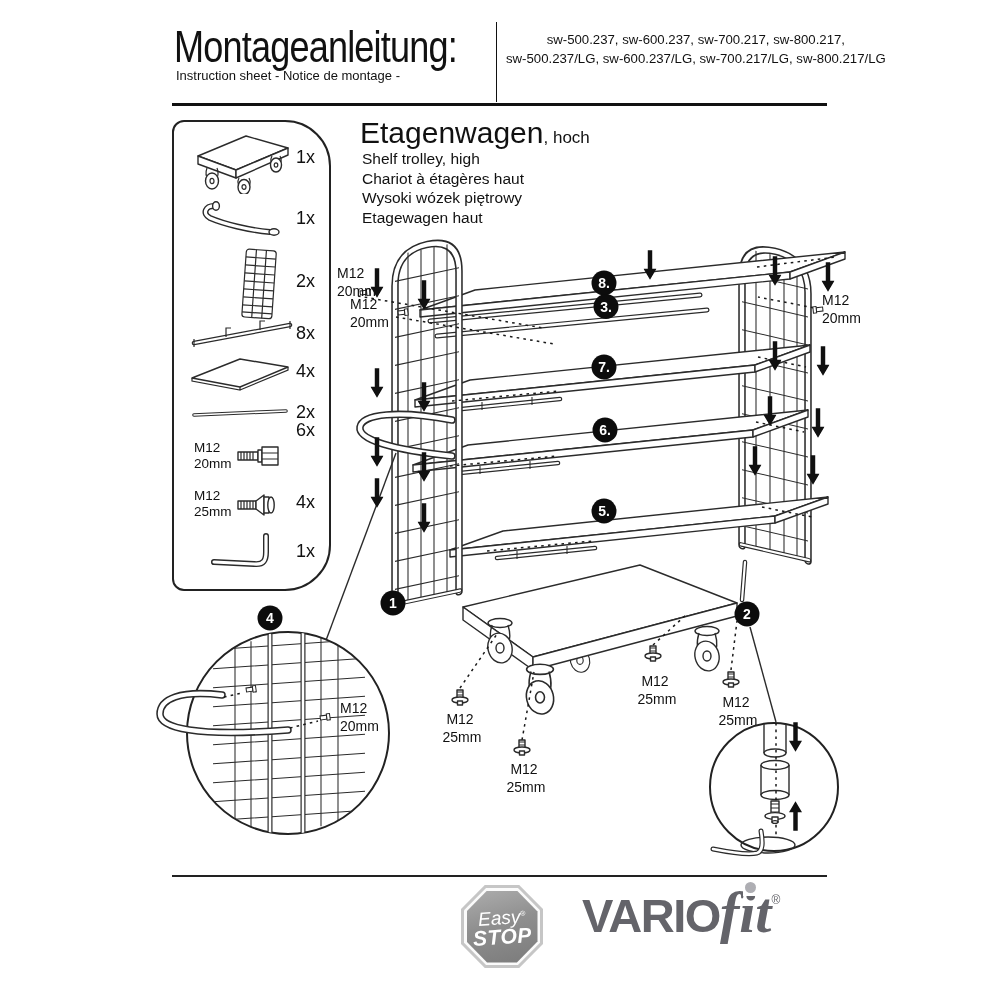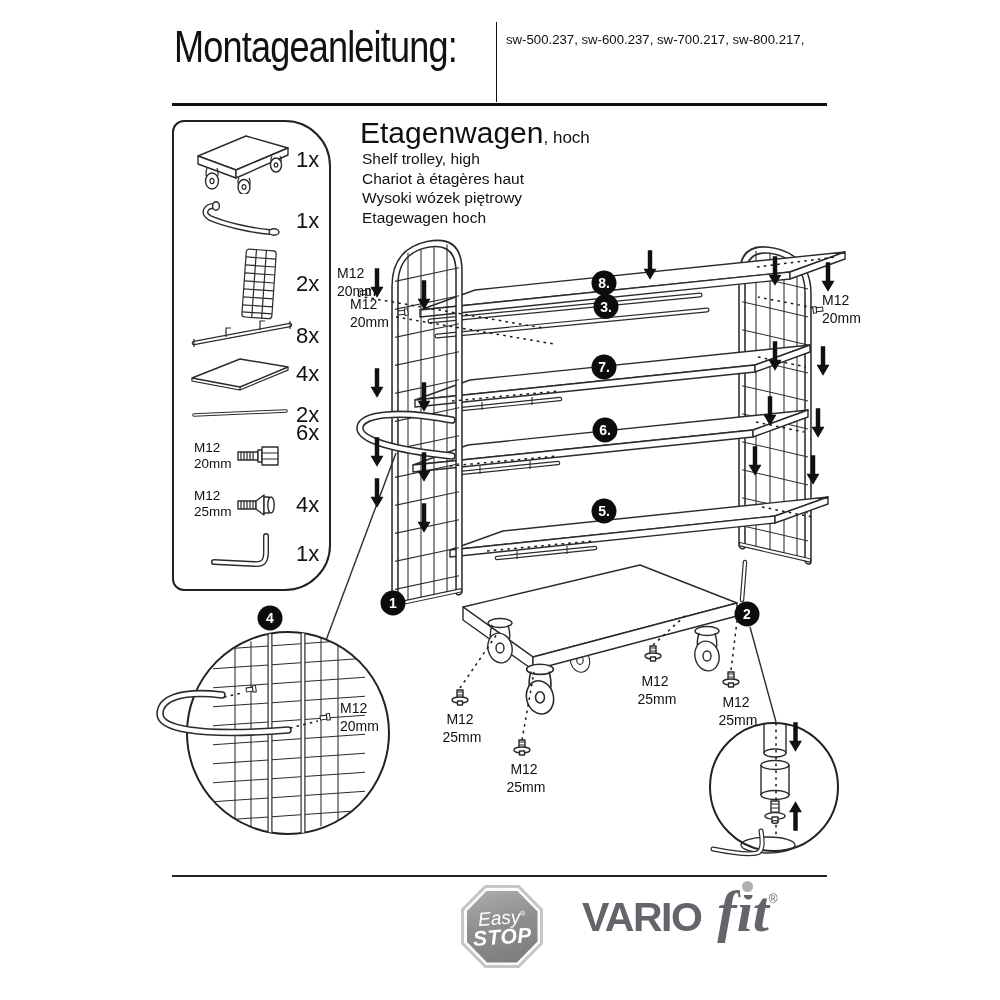--- a/index.html
+++ b/index.html
@@ -10,21 +10,21 @@
   #h-sub{left:176px;top:68px;font-size:13px;line-height:16.5px;}
   #h-vline{left:496px;top:22px;width:0;height:80px;border-left:1.6px solid #111;}
   #h-codes{left:506px;top:30px;font-size:13.2px;line-height:19px;white-space:nowrap;text-align:center;}
   #h-rule{left:172px;top:103px;width:655px;height:2.6px;background:#111;}
   
   #t-de{left:360px;top:116px;font-size:30px;font-weight:400;white-space:nowrap;}
   #t-de .suffix{font-size:17px;}
   #t-sub{left:362px;top:149px;font-size:15.5px;line-height:19.5px;}
   
   #sidebar{left:172px;top:120px;width:159px;height:471px;border:2.4px solid #222;border-radius:12px 46px 46px 12px;box-sizing:border-box;}
-  .qty{position:absolute;font-size:22px;}
+  .qty{position:absolute;font-size:18px;}
   .plabel{position:absolute;font-size:13.5px;line-height:16px;}
   .pic{position:absolute;}
   
   .b{fill:#fff;stroke:#2b2b2b;stroke-width:1.4;stroke-linejoin:round;}
   .l{fill:none;stroke:#2b2b2b;stroke-width:1.2;}
   .ln{fill:none;stroke:#2b2b2b;stroke-width:1.4;}
   .thin{stroke-width:1.05;}
   .sd{stroke:#2b2b2b;fill:none;stroke-linecap:round;stroke-linejoin:round;}
   .sw{stroke:#fff;fill:none;stroke-linecap:round;stroke-linejoin:round;}
   .w75{stroke-width:7.5}.w44{stroke-width:4.4}
@@ -43,22 +43,22 @@
   #f-rule{left:172px;top:875px;width:655px;height:2.4px;background:#222;}
   .oct{clip-path:polygon(29% 0,71% 0,100% 29%,100% 71%,71% 100%,29% 100%,0 71%,0 29%);}
   #oct-outer{left:461px;top:885px;width:82px;height:83px;background:#c6c6c6;}
   #oct-mid{left:464px;top:888px;width:76px;height:77px;background:#fbfbfb;}
   #oct-in{left:466.5px;top:890.5px;width:71px;height:72px;background:linear-gradient(165deg,#adadad 0%,#8f8f8f 45%,#7b7b7b 100%);
           display:flex;flex-direction:column;align-items:center;justify-content:center;}
   #oct-in .e1{color:#fff;font-size:19px;font-style:italic;transform:rotate(-4deg);line-height:18px;}
   #oct-in .e1 sup{font-size:7px;}
   #oct-in .e2{color:#fff;font-size:21px;font-weight:700;font-style:italic;letter-spacing:.5px;transform:rotate(-4deg);line-height:20px;}
   #brand{left:582px;top:888px;white-space:nowrap;}
-  #brand .b1{font-size:41px;font-weight:700;color:#64646a;letter-spacing:-1.5px;}
-  .fit-wrap{position:relative;display:inline-block;margin-left:16px;}
+  #brand .b1{font-size:47px;font-weight:700;color:#64646a;letter-spacing:-1.5px;}
+  .fit-wrap{position:relative;display:inline-block;}
   .fit-wrap .fit{font-family:"Liberation Serif",serif;font-style:italic;font-weight:700;font-size:58px;color:#64646a;line-height:47px;}
   .fit-dot-cover{position:absolute;left:23px;top:-6px;width:14px;height:13px;background:#fff;}
   .fit-dot{position:absolute;left:25px;top:-7px;width:11px;height:11px;border-radius:50%;background:#aeaeb3;}
   .breg{font-size:12px;color:#64646a;vertical-align:28px;}
 </style>
 </head>
 <body>
 
 <svg id="diagram" class="abs" style="left:0;top:0" width="1000" height="1000" viewBox="0 0 1000 1000">
   <defs>
@@ -350,35 +350,37 @@
       <text class="cot" x="747" y="619.2">2</text>
     </g>
   <g>
       <circle class="co" cx="270" cy="618" r="12.5"></circle>
       <text class="cot" x="270" y="623.2">4</text>
     </g>
 </svg>
 
 <div class="abs" id="h-title">Montageanleitung:</div>
 <div class="abs" id="h-sub">
+  <div>Instruction sheet - Notice de montage  -</div>
 </div>
 <div class="abs" id="h-vline"></div>
 <div class="abs" id="h-codes">
   <div>sw-500.237, sw-600.237, sw-700.217, sw-800.217,</div>
+  <div>sw-500.237/LG, sw-600.237/LG, sw-700.217/LG, sw-800.217/LG</div>
 </div>
 <div class="abs" id="h-rule"></div>
 
 <div class="abs" id="t-de">
   <span>Etagenwagen</span><span class="suffix">, hoch</span>
 </div>
 <div class="abs" id="t-sub">
   <div>Shelf trolley, high</div>
   <div>Chariot à étagères haut</div>
   <div>Wysoki wózek piętrowy</div>
-  <div>Etagewagen hoch</div>
+  <div>Etagewagen haut</div>
 </div>
 
 <div class="abs" id="sidebar"></div>
 
 <svg class="pic" style="left:190px;top:128px" width="106" height="66" viewBox="0 0 106 66">
   <polygon class="b" points="8,28 56,8 98,20 46,42"></polygon>
   <polygon class="b" points="8,28 46,42 46,50 8,36"></polygon>
   <polygon class="b" points="46,42 98,20 98,27 46,50"></polygon>
   <g transform="translate(22,40)">
       <path class="l" d="M-5,0 C-7,5 -6,9 -3,12 M5,0 C7,5 6,9 4,12"></path>

